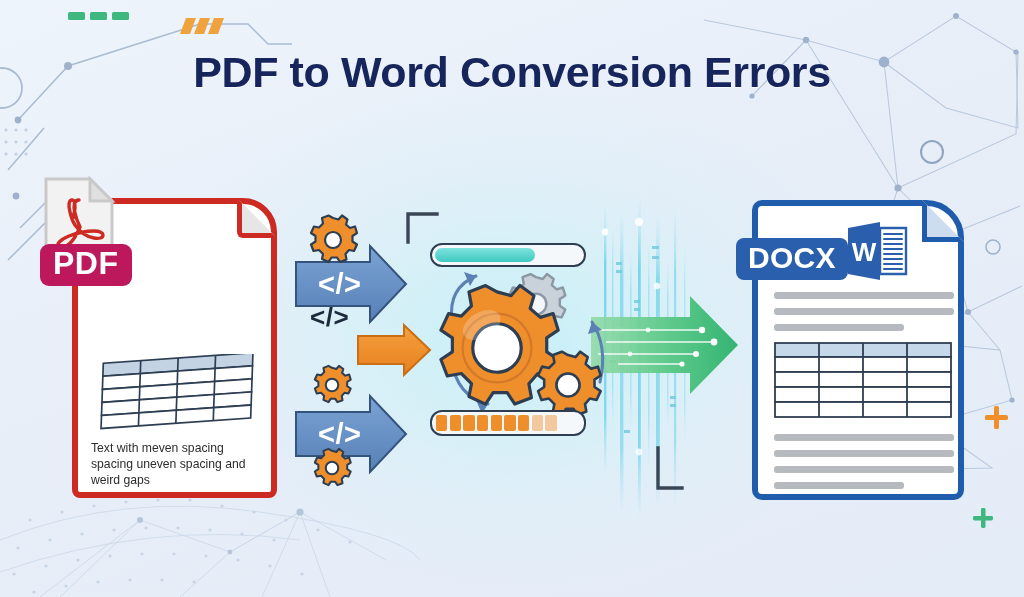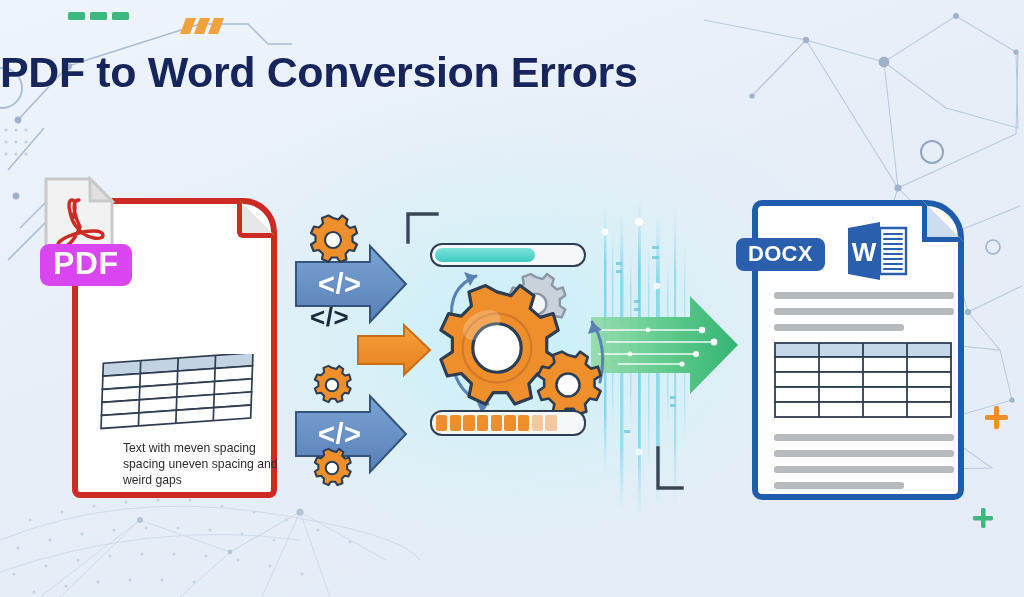--- a/index.html
+++ b/index.html
@@ -14,21 +14,21 @@
     background:
       radial-gradient(ellipse 520px 360px at 512px 330px, rgba(200,240,246,0.55) 0%, rgba(225,240,250,0.0) 72%),
       linear-gradient(160deg,#eef4fb 0%, #e7eef8 45%, #e4ecf7 100%);
     overflow:hidden;
   }
   .bgsvg { position:absolute; left:0; top:0; width:1024px; height:597px; pointer-events:none; }
 
   
   #title {
     position:absolute; left:0; top:48px; width:1024px;
-    text-align:left;
+    text-align:center;
     font-size:43px; font-weight:bold;
     letter-spacing:-0.4px;
     color:#16265c;
     font-family:"Liberation Sans", sans-serif;
     text-shadow:0 1px 0 rgba(255,255,255,0.6);
   }
 
   
   #pdf-doc {
     position:absolute; left:72px; top:198px; width:205px; height:300px;
@@ -41,56 +41,55 @@
     background:#e6e6e6;
     border-left:5px solid #cc2a22; border-bottom:5px solid #cc2a22;
     border-radius:0 0 0 6px;
     clip-path:polygon(0 0,100% 100%,0 100%);
   }
   #pdf-icon {
     position:absolute; left:-36px; top:-28px; width:74px; height:92px;
   }
   #pdf-badge {
     position:absolute; left:-38px; top:40px;
-    background:#d946ef; color:#fff;
+    background:#be185d; color:#fff;
     font-size:32px; font-weight:bold; letter-spacing:0.5px;
     padding:3px 13px 5px 13px; border-radius:9px;
     line-height:1.05;
   }
   .pdf-garble {
     position:absolute; left:15px; top:86px; width:170px;
     font-size:12.4px; line-height:16.5px; color:#2c2c2c;
     font-family:"DejaVu Sans", sans-serif;
     word-break:break-word;
   }
   #pdf-table { position:absolute; left:12px; top:150px; width:178px; height:78px; }
   .pdf-caption {
     position:absolute; left:13px; top:236px; width:175px;
     font-size:12.2px; line-height:16px; color:#2d2d2d;
     white-space:pre-line;
-    margin-left:32px;
   }
 
   
   #docx-doc {
     position:absolute; left:752px; top:200px; width:212px; height:300px;
     background:#ffffff;
     border:6px solid #1f5cab;
     border-radius:10px 38px 10px 10px;
   }
   #docx-fold {
     position:absolute; right:-6px; top:-6px; width:42px; height:42px;
     background:#cddcef;
     border-left:5px solid #1f5cab; border-bottom:5px solid #1f5cab;
     clip-path:polygon(0 0,100% 100%,0 100%);
   }
   #docx-badge {
     position:absolute; left:-22px; top:32px;
     background:#2a5fae; color:#fff;
-    font-size:22px; font-weight:bold; letter-spacing:0.3px;
+    font-size:30px; font-weight:bold; letter-spacing:0.3px;
     padding:4px 12px 6px 12px; border-radius:8px;
     line-height:1.05;
   }
   #word-icon { position:absolute; left:88px; top:14px; width:62px; height:62px; }
   .docx-lines { position:absolute; left:16px; width:180px; }
   .docx-line { height:7px; background:#b6b9bd; border-radius:3px; margin-bottom:9px; }
   #docx-table { position:absolute; left:16px; top:136px; width:178px; height:76px; }
   .codetext {
     position:absolute; color:#fff; font-weight:bold;
     font-family:"Liberation Sans", sans-serif;

